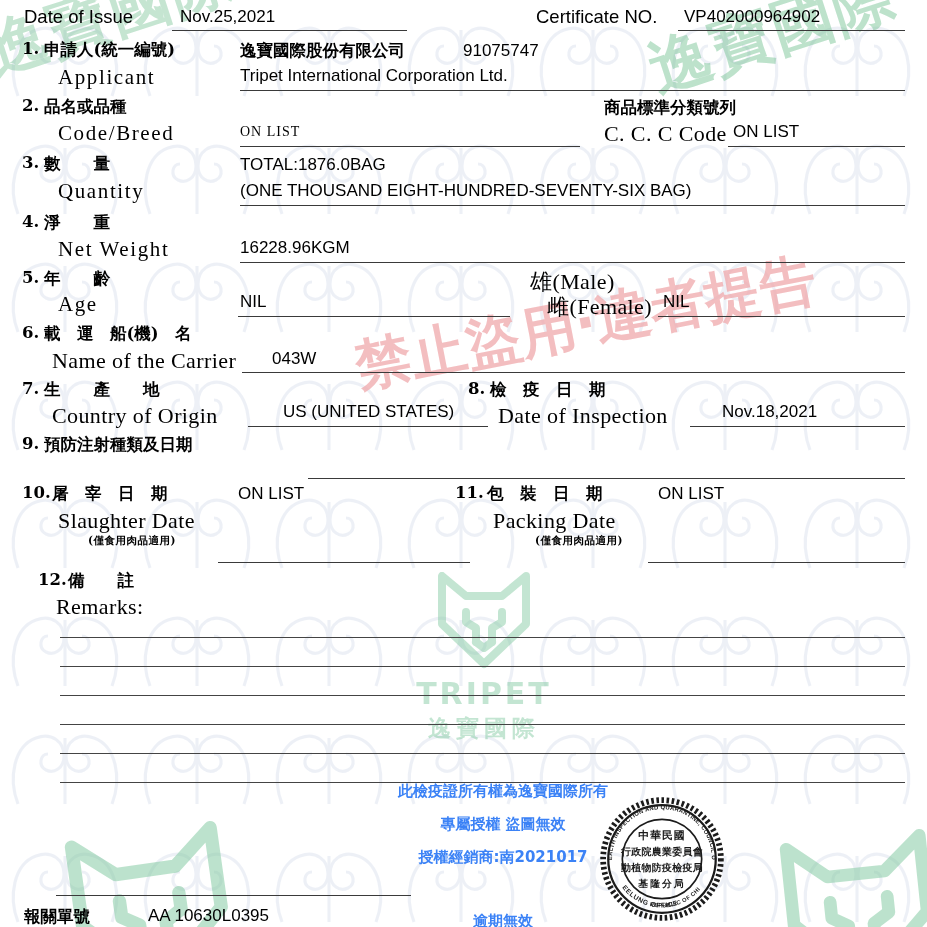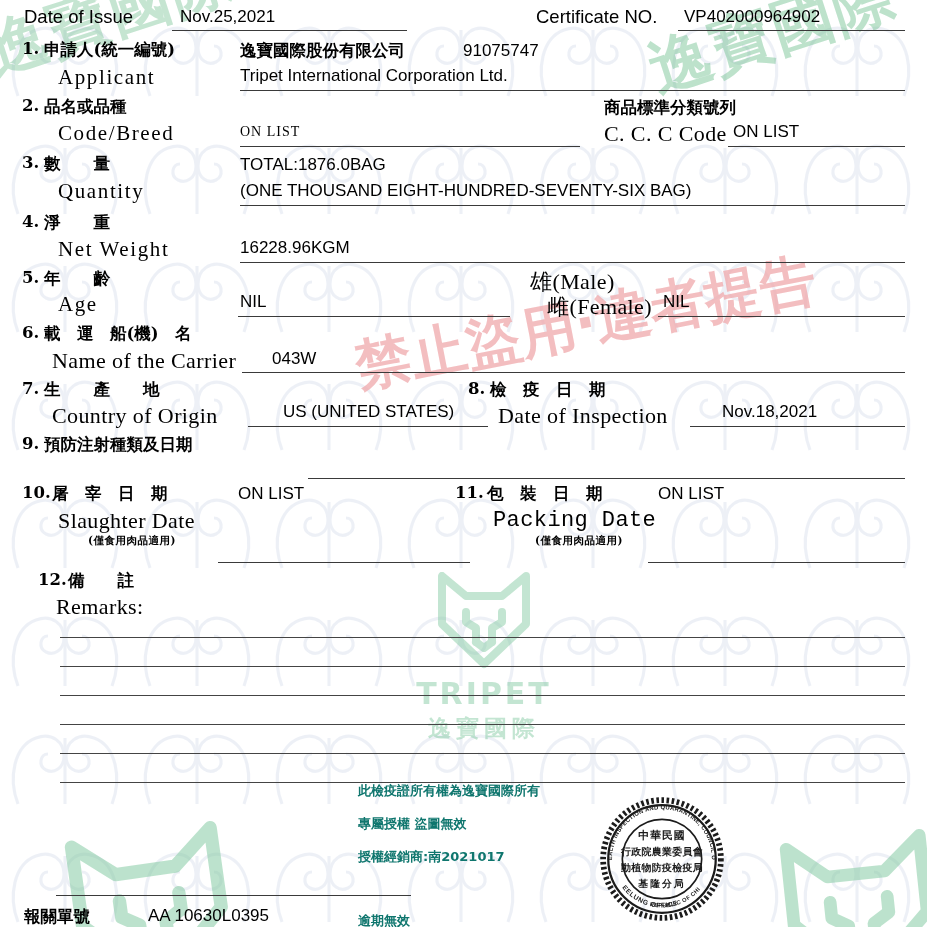--- a/index.html
+++ b/index.html
@@ -56,22 +56,22 @@
   .val-sm{
     font-family:"Liberation Serif",serif;font-size:14px;color:#000;letter-spacing:1px;
   }
   .hdr{
     font-family:"Liberation Sans",sans-serif;font-size:18.5px;color:#000;
   }
   .rule{position:absolute;height:0;border-bottom:1.6px solid #3a3a3a;}
   .rule-thin{position:absolute;height:0;border-bottom:1.4px solid #444;}
 
   .green-note{
-    font-family:"DejaVu Sans",sans-serif;font-weight:700;font-size:13px;color:#0f766e;
-    white-space:nowrap;
+    font-family:"DejaVu Sans",sans-serif;font-weight:700;font-size:15px;color:#3b82f6;
+    white-space:nowrap;text-align:center;
   }
 
   
   .seal{position:absolute;width:128px;height:128px;}
   .seal svg{display:block;}
 </style>
 </head>
 <body>
 
 <div id="sheet">
@@ -205,21 +205,21 @@
 
     <div class="abs lbl-cn" style="left:22px;top:483px;">10.</div>
     <div class="abs lbl-cn" style="left:52px;top:483px;">屠　宰　日　期</div>
     <div class="abs lbl-en" style="left:58px;top:508px;">Slaughter Date</div>
     <div class="abs note-cn" style="left:88px;top:534px;">(僅食用肉品適用)</div>
     <div class="abs val" style="left:238px;top:484px;">ON LIST</div>
     <div class="rule" style="left:218px;top:562px;width:252px;"></div>
 
     <div class="abs lbl-cn" style="left:455px;top:483px;">11.</div>
     <div class="abs lbl-cn" style="left:487px;top:483px;">包　裝　日　期</div>
-    <div class="abs lbl-en" style="left:493px;top:508px;font-family:Liberation Mono, monospace;">Packing Date</div>
+    <div class="abs lbl-en" style="left:493px;top:508px;">Packing Date</div>
     <div class="abs note-cn" style="left:535px;top:534px;">(僅食用肉品適用)</div>
     <div class="abs val" style="left:658px;top:484px;">ON LIST</div>
     <div class="rule" style="left:648px;top:562px;width:257px;"></div>
 
     <div class="abs lbl-cn" style="left:38px;top:570px;">12.</div>
     <div class="abs lbl-cn" style="left:68px;top:570px;">備　　註</div>
     <div class="abs lbl-en" style="left:56px;top:594px;">Remarks:</div>
 
     <div class="rule-thin" style="left:60px;top:637px;width:845px;"></div>
     <div class="rule-thin" style="left:60px;top:666px;width:845px;"></div>

